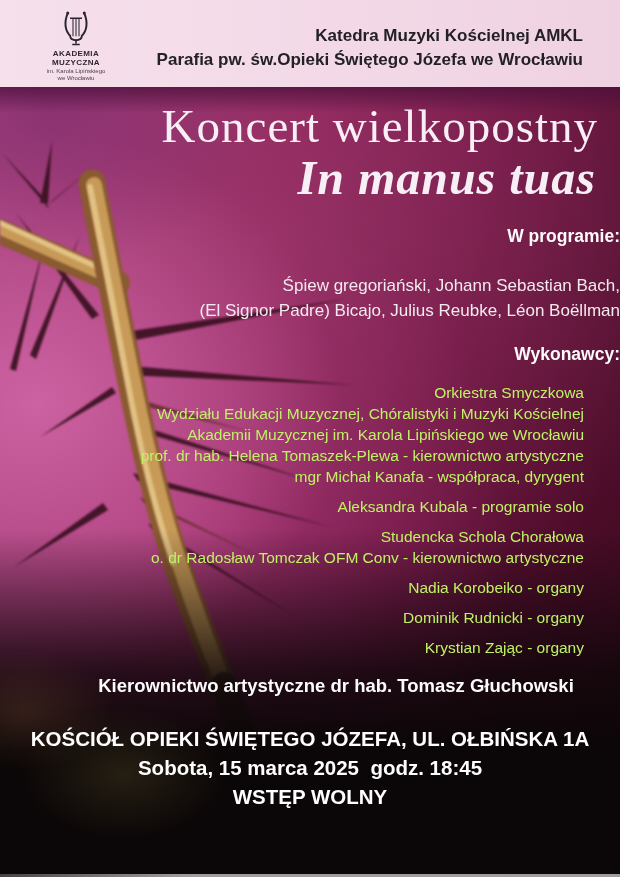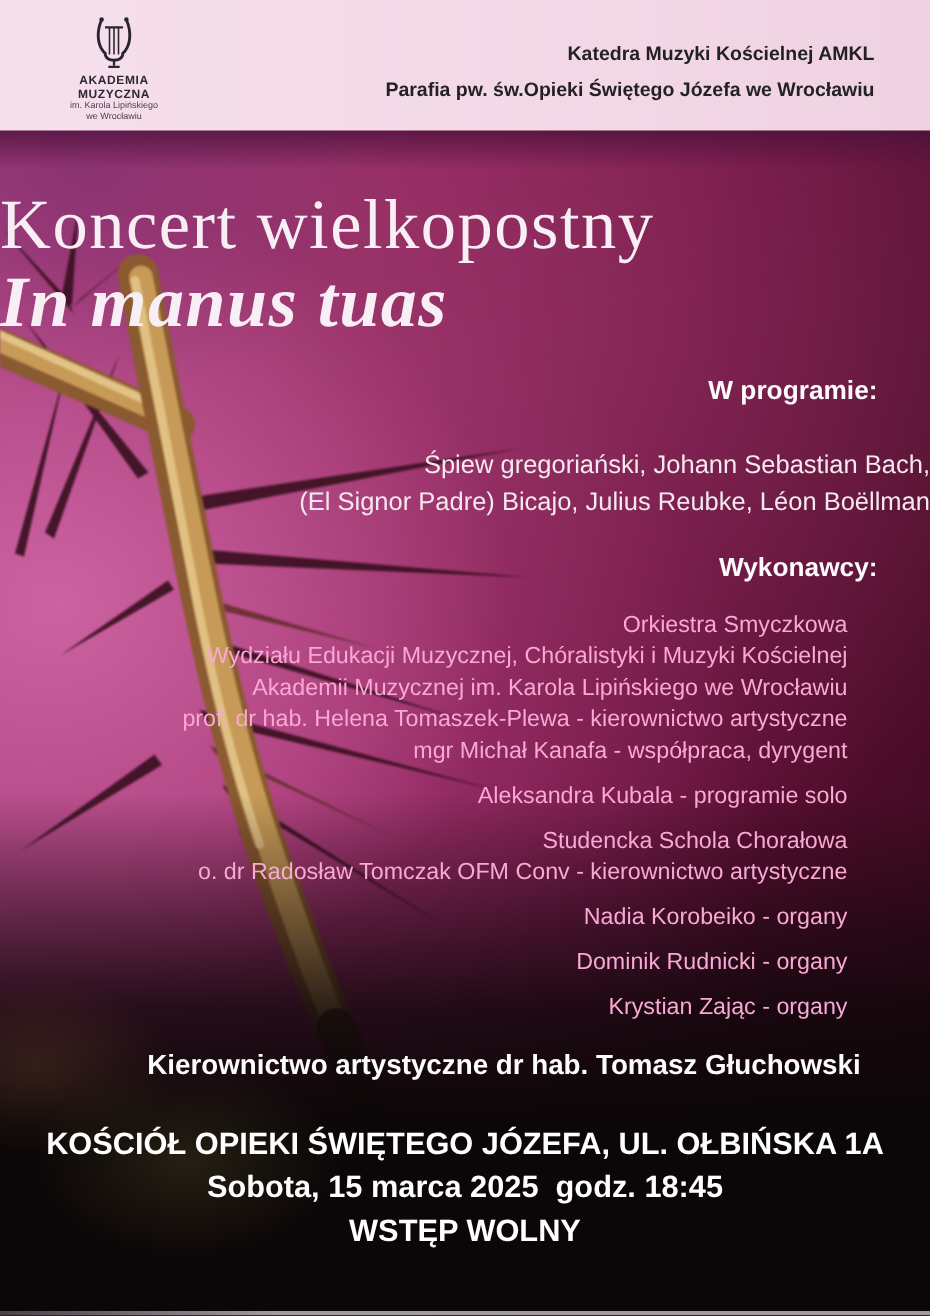--- a/index.html
+++ b/index.html
@@ -13,21 +13,21 @@
     position:absolute;top:0;left:0;width:620px;height:87px;
     background:linear-gradient(to right,#f6e0ec 0%,#f3d9e7 55%,#efd2e2 100%);
     z-index:5;
   }
   .logo-block{position:absolute;left:28px;top:10px;width:96px;text-align:center;color:#2e2833;}
   .logo-block svg{display:block;margin:0 auto 3px auto;}
   .logo-title{font-size:8px;font-weight:bold;letter-spacing:.4px;color:#2e2833;}
   .logo-sub{font-size:6px;color:#4a414c;margin-top:1px;}
   .org-block{
     position:absolute;right:37px;top:24px;text-align:right;
-    font-size:13px;font-weight:bold;line-height:24px;color:#232126;
+    font-size:17px;font-weight:bold;line-height:24px;color:#232126;
   }
   
   .photo{
     position:absolute;left:0;top:87px;width:620px;height:790px;
     background:
       linear-gradient(to bottom, rgba(74,16,58,.75) 0px, rgba(74,16,58,0) 26px),
       radial-gradient(ellipse 300px 220px at 8% 3%, rgba(133,48,113,.75), rgba(133,48,113,0) 70%),
       radial-gradient(ellipse 420px 380px at 6% 40%, rgba(209,102,166,.9), rgba(209,102,166,0) 72%),
       radial-gradient(ellipse 520px 520px at 24% 56%, rgba(182,70,136,.55), rgba(182,70,136,0) 70%),
       radial-gradient(ellipse 700px 480px at 45% 18%, rgba(158,62,112,.55), rgba(158,62,112,0) 75%),
@@ -38,31 +38,31 @@
     position:absolute;left:0;top:0;width:620px;height:790px;
     background:
       radial-gradient(150px 95px at 20% 87%, rgba(86,76,40,.35), transparent 70%),
       radial-gradient(130px 85px at 4% 79%, rgba(122,84,44,.28), transparent 70%),
       linear-gradient(to bottom, rgba(12,6,8,0) 56%, rgba(12,6,8,.82) 74%, #0b0607 84%);
   }
   .bottom-line{position:absolute;bottom:0;left:0;width:620px;height:3px;z-index:9;
     background:linear-gradient(to right,rgba(120,115,118,.55),rgba(186,181,184,.85) 30%,rgba(186,181,184,.85));}
   
   .content{position:absolute;left:0;top:87px;width:620px;z-index:6;}
-  .title-block{padding:40px 22px 0 0;text-align:left;line-height:1;
+  .title-block{padding:16px 22px 0 0;text-align:right;line-height:1;
     font-family:"Liberation Serif","DejaVu Serif",serif;color:#f8eef5;}
   .t1{margin:0;font-size:47px;font-weight:400;letter-spacing:1px;}
   .t2{margin:4px 2px 0 0;font-size:48px;font-weight:700;font-style:italic;letter-spacing:1px;}
-  .sec-heading{margin-top:24px;padding-right:35px;text-align:right;
+  .sec-heading{margin-top:24px;text-align:right;
     font-size:17.5px;font-weight:bold;color:#fdfbfc;}
   .sec-heading.wyk{margin-top:21px;}
   .program{margin-top:26px;text-align:right;
     font-size:17px;line-height:25px;color:#f4e9ef;}
-  .performers{margin-top:17px;padding-right:55px;text-align:right;
-    font-size:15.5px;line-height:21px;color:#f9a8d4;}
+  .performers{margin-top:17px;padding-right:36px;text-align:right;
+    font-size:15.5px;line-height:21px;color:#bef264;}
   .perf-group{margin-bottom:9px;}
   .direction{margin-top:17px;padding-left:52px;text-align:center;
     font-size:18.5px;font-weight:bold;line-height:21px;color:#fdfcfd;}
   .footer{margin-top:28px;text-align:center;
     font-size:20.5px;font-weight:bold;line-height:29px;color:#fefefe;}
   .footer .datetime{white-space:pre-wrap;}
 </style>
 </head>
 <body>
 

